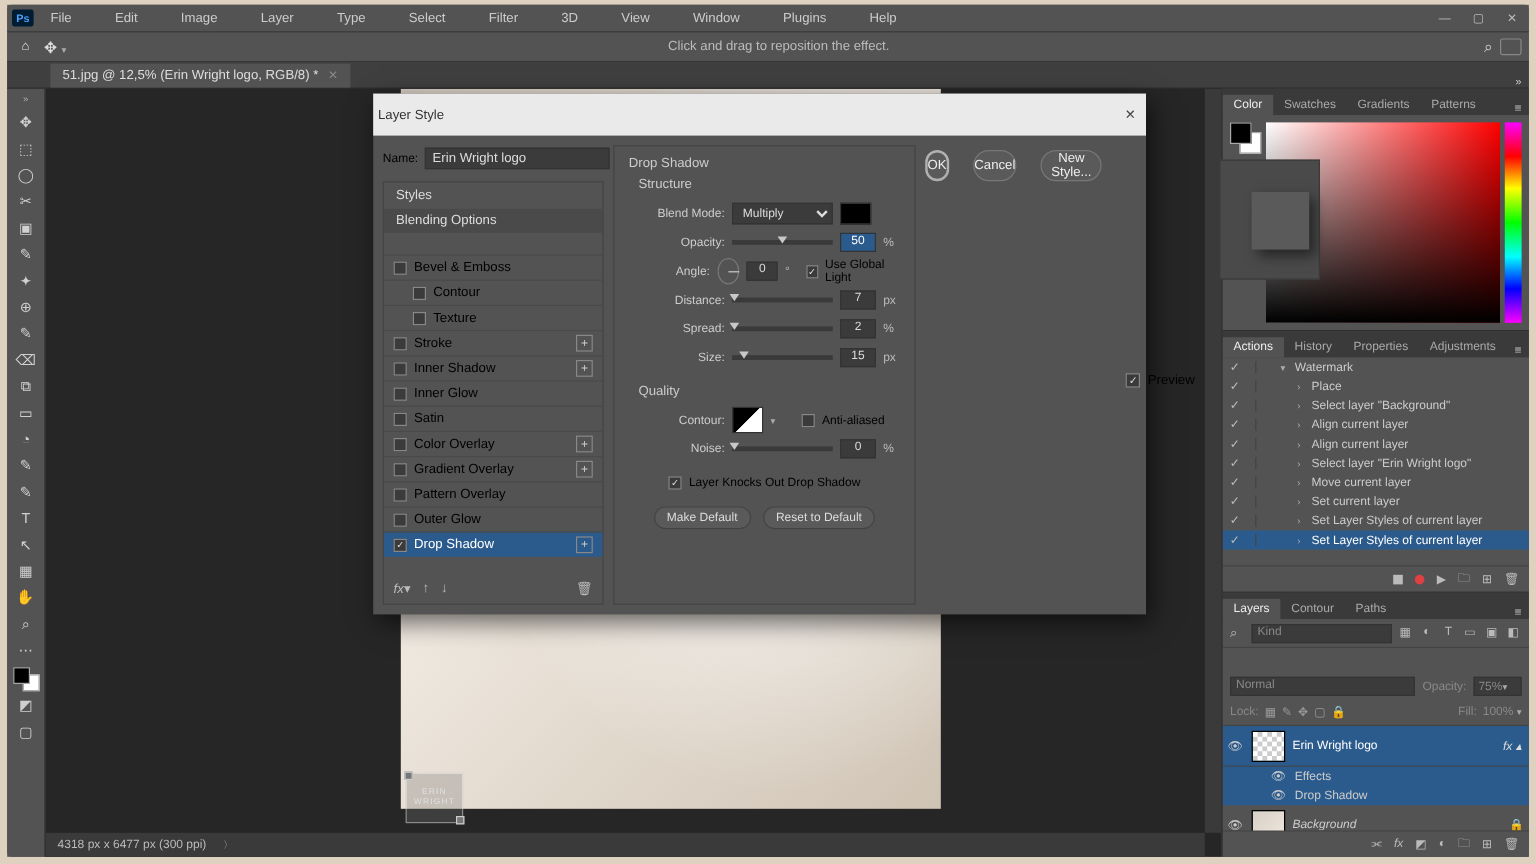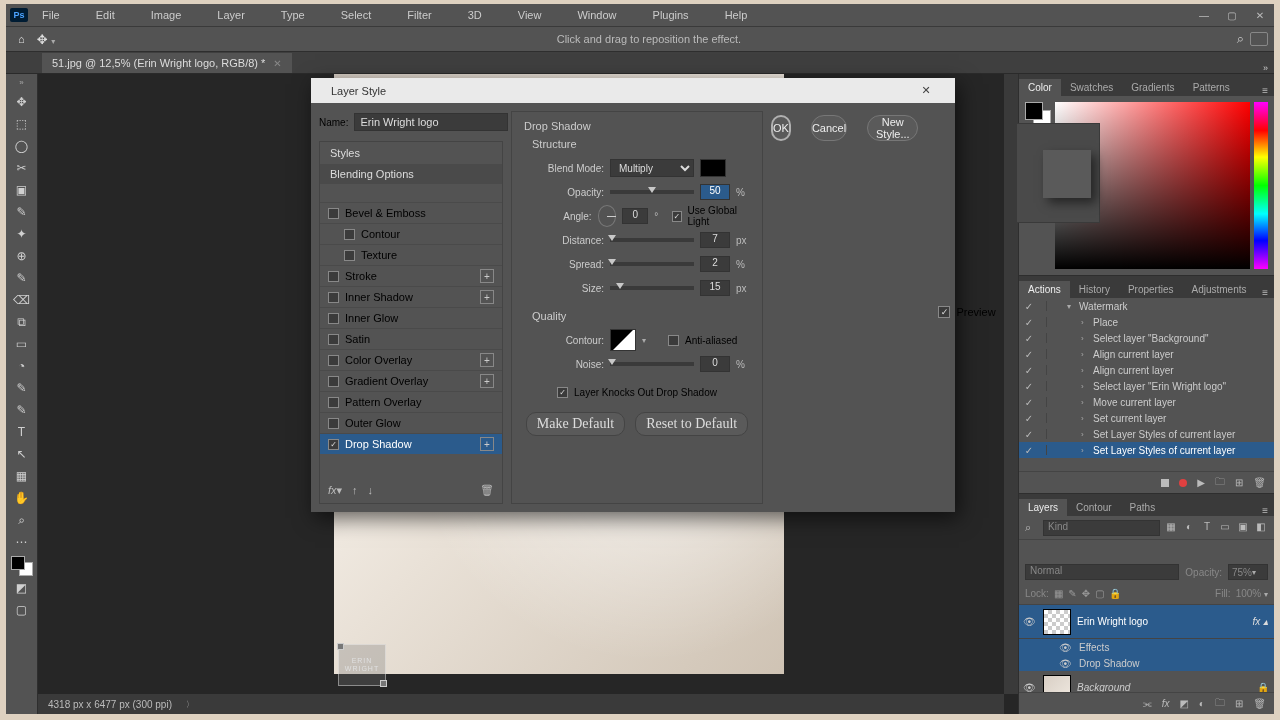--- a/index.html
+++ b/index.html
@@ -100,21 +100,21 @@
 .lyr .nm { flex: 1; font-size: 10px; }
 .lyr .fx { font-style: italic; color: #ddd; font-size: 10px; padding-right: 2px; }
 .lyr .lockic { color: #ccc; font-size: 10px; }
 .lfx { display: flex; align-items: center; height: 16px; padding-left: 40px; gap: 6px; font-size: 10px; color: #ccc; }
 .lfx .eye { width: 14px; text-align: left; }
 .lfx.sel { background: #2b5b8c; }
 .lbtns { height: 22px; border-top: 1px solid #444; display: flex; align-items: center; justify-content: flex-end; gap: 10px; padding: 0 8px; color: #bbb; font-size: 10px; }
 
 
 .dlg { position: absolute; left: 311px; top: 78px; width: 644px; height: 434px; background: #535353; box-shadow: 4px 6px 20px rgba(0,0,0,0.6); display: flex; flex-direction: column; font-size: 11px; }
-.dlg-title { height: 25px; background: #eaeaea; color: #333; display: flex; align-items: center; padding: 0 20px; }
+.dlg-title { height: 35px; background: #eaeaea; color: #333; display: flex; align-items: center; padding: 0 4px; }
 .dlg-title .x { margin-left: auto; width: 18px; height: 18px; display: flex; align-items: center; justify-content: center; color: #444; border: 1px solid transparent; }
 .dlg-body { flex: 1; display: flex; padding: 8px; gap: 8px; }
 
 
 .dlg-styles { width: 184px; display: flex; flex-direction: column; }
 .dlg-name { display: flex; align-items: center; height: 22px; gap: 6px; margin-bottom: 8px; font-size: 10px; }
 .dlg-name input { flex: 1; height: 18px; background: #3b3b3b; border: 1px solid #333; color: #ddd; padding: 0 5px; font-size: 11px; }
 .styles-box { border: 1px solid #444; background: #535353; flex: 1; display: flex; flex-direction: column; }
 .styles-box .hdr { padding: 5px 10px; font-size: 11px; color: #ddd; }
 .styles-box .opt { padding: 4px 10px; font-size: 11px; color: #ddd; background: #4a4a4a; margin-bottom: 18px; }
@@ -141,21 +141,21 @@
 .dlg-mid .frow .num { width: 30px; height: 16px; background: #3b3b3b; border: 1px solid #333; color: #ddd; text-align: center; font-size: 10px; }
 .dlg-mid .frow .num.sel { background: #2b5b8c; color: #fff; }
 .dlg-mid .frow .unit { width: 14px; color: #bbb; font-size: 10px; }
 .dlg-mid .frow select { height: 18px; background: #3b3b3b; border: 1px solid #333; color: #ddd; font-size: 10px; padding: 0 4px; }
 .dlg-mid .frow .swatch { width: 26px; height: 18px; background: #000; border: 1px solid #333; }
 .dlg-mid .frow .angle { width: 22px; height: 22px; border: 1px solid #777; border-radius: 50%; position: relative; }
 .dlg-mid .frow .angle::after { content: ""; position: absolute; left: 50%; top: 50%; width: 9px; height: 1px; background: #ccc; transform-origin: left center; }
 .dlg-mid .frow .ck { width: 11px; height: 11px; border: 1px solid #888; background: #3b3b3b; display: flex; align-items: center; justify-content: center; font-size: 8px; color: #ddd; }
 .dlg-mid .contour-th { width: 26px; height: 22px; background: linear-gradient(135deg, #000 49%, #fff 51%); border: 1px solid #333; }
 .dlg-mid .btns { display: flex; gap: 10px; justify-content: center; margin-top: 6px; }
-.dlg-mid .btns button { background: #5a5a5a; border: 1px solid #444; border-radius: 10px; color: #ddd; font-size: 14px; padding: 3px 10px; font-family: Liberation Serif, serif; }
+.dlg-mid .btns button { background: #5a5a5a; border: 1px solid #444; border-radius: 10px; color: #ddd; font-size: 10px; padding: 3px 10px; }
 
 
 .dlg-right { flex: 1; display: flex; flex-direction: row; align-items: stretch; gap: 20px; padding-top: 4px; }
 .dlg-right button { height: 26px; background: #5a5a5a; border: 1px solid #777; border-radius: 14px; color: #eee; font-size: 11px; }
 .dlg-right button.primary { border: 2px solid #b0b0b0; }
 .dlg-right .prev-ck { display: flex; align-items: center; gap: 6px; justify-content: center; font-size: 11px; margin-top: 4px; }
 .dlg-right .prev-box { width: 100px; height: 100px; background: #4a4a4a; border: 1px solid #3a3a3a; margin: 8px auto 0; position: relative; }
 .dlg-right .prev-box::after { content: ""; position: absolute; left: 26px; top: 26px; width: 48px; height: 48px; background: #5a5a5a; box-shadow: 5px 5px 10px rgba(0,0,0,0.5); }
 
 .chev-sm { font-size: 8px; color: #aaa; }

